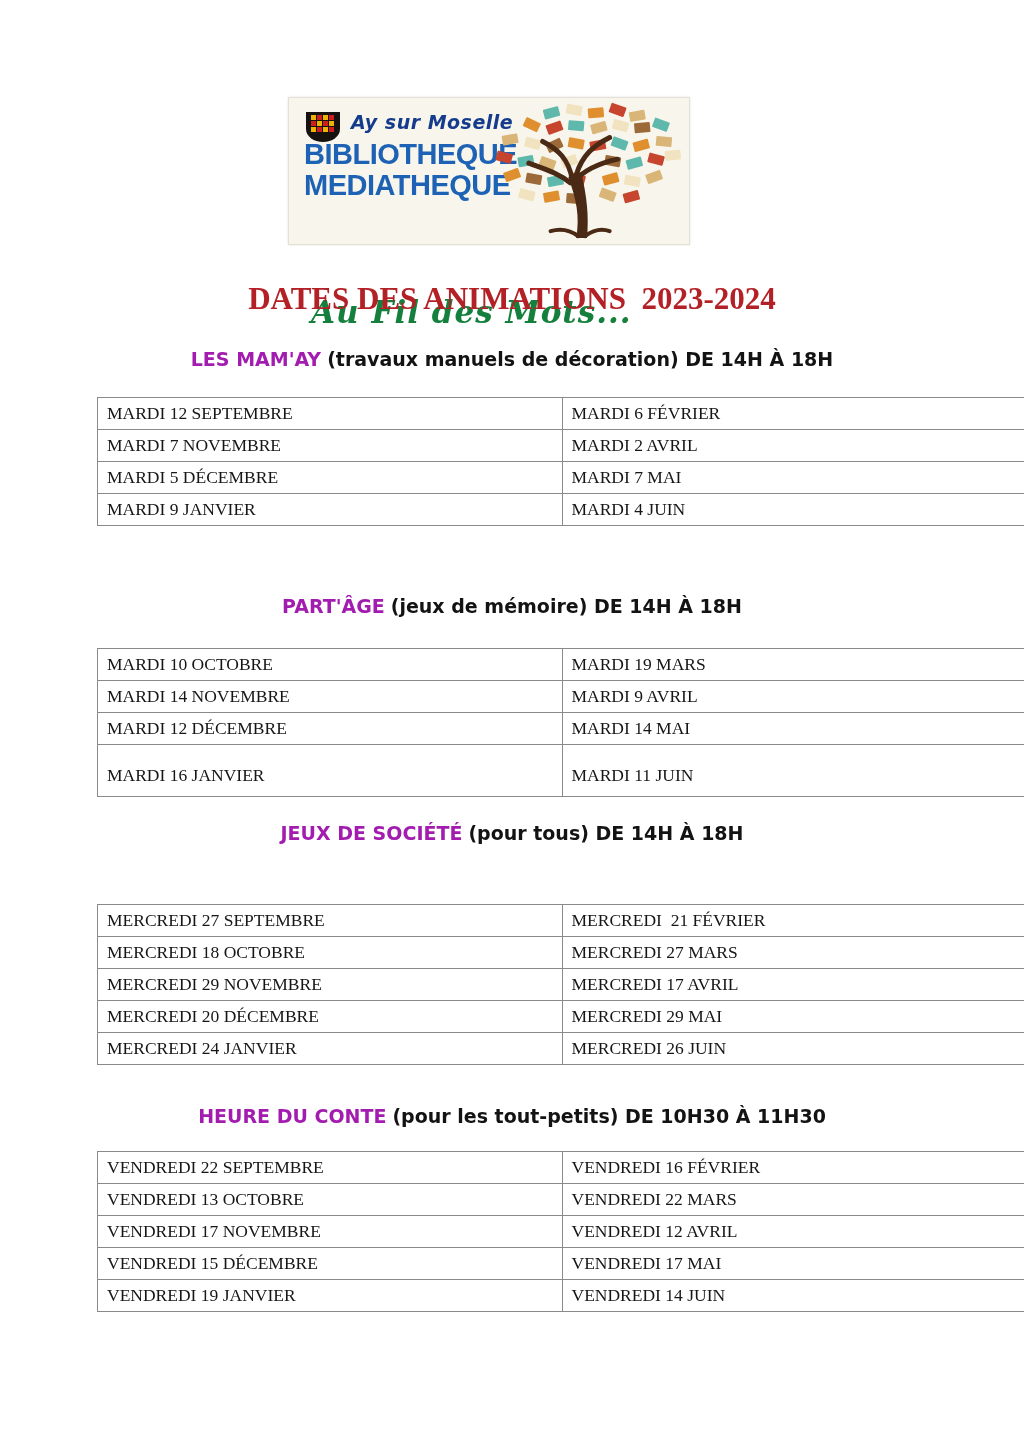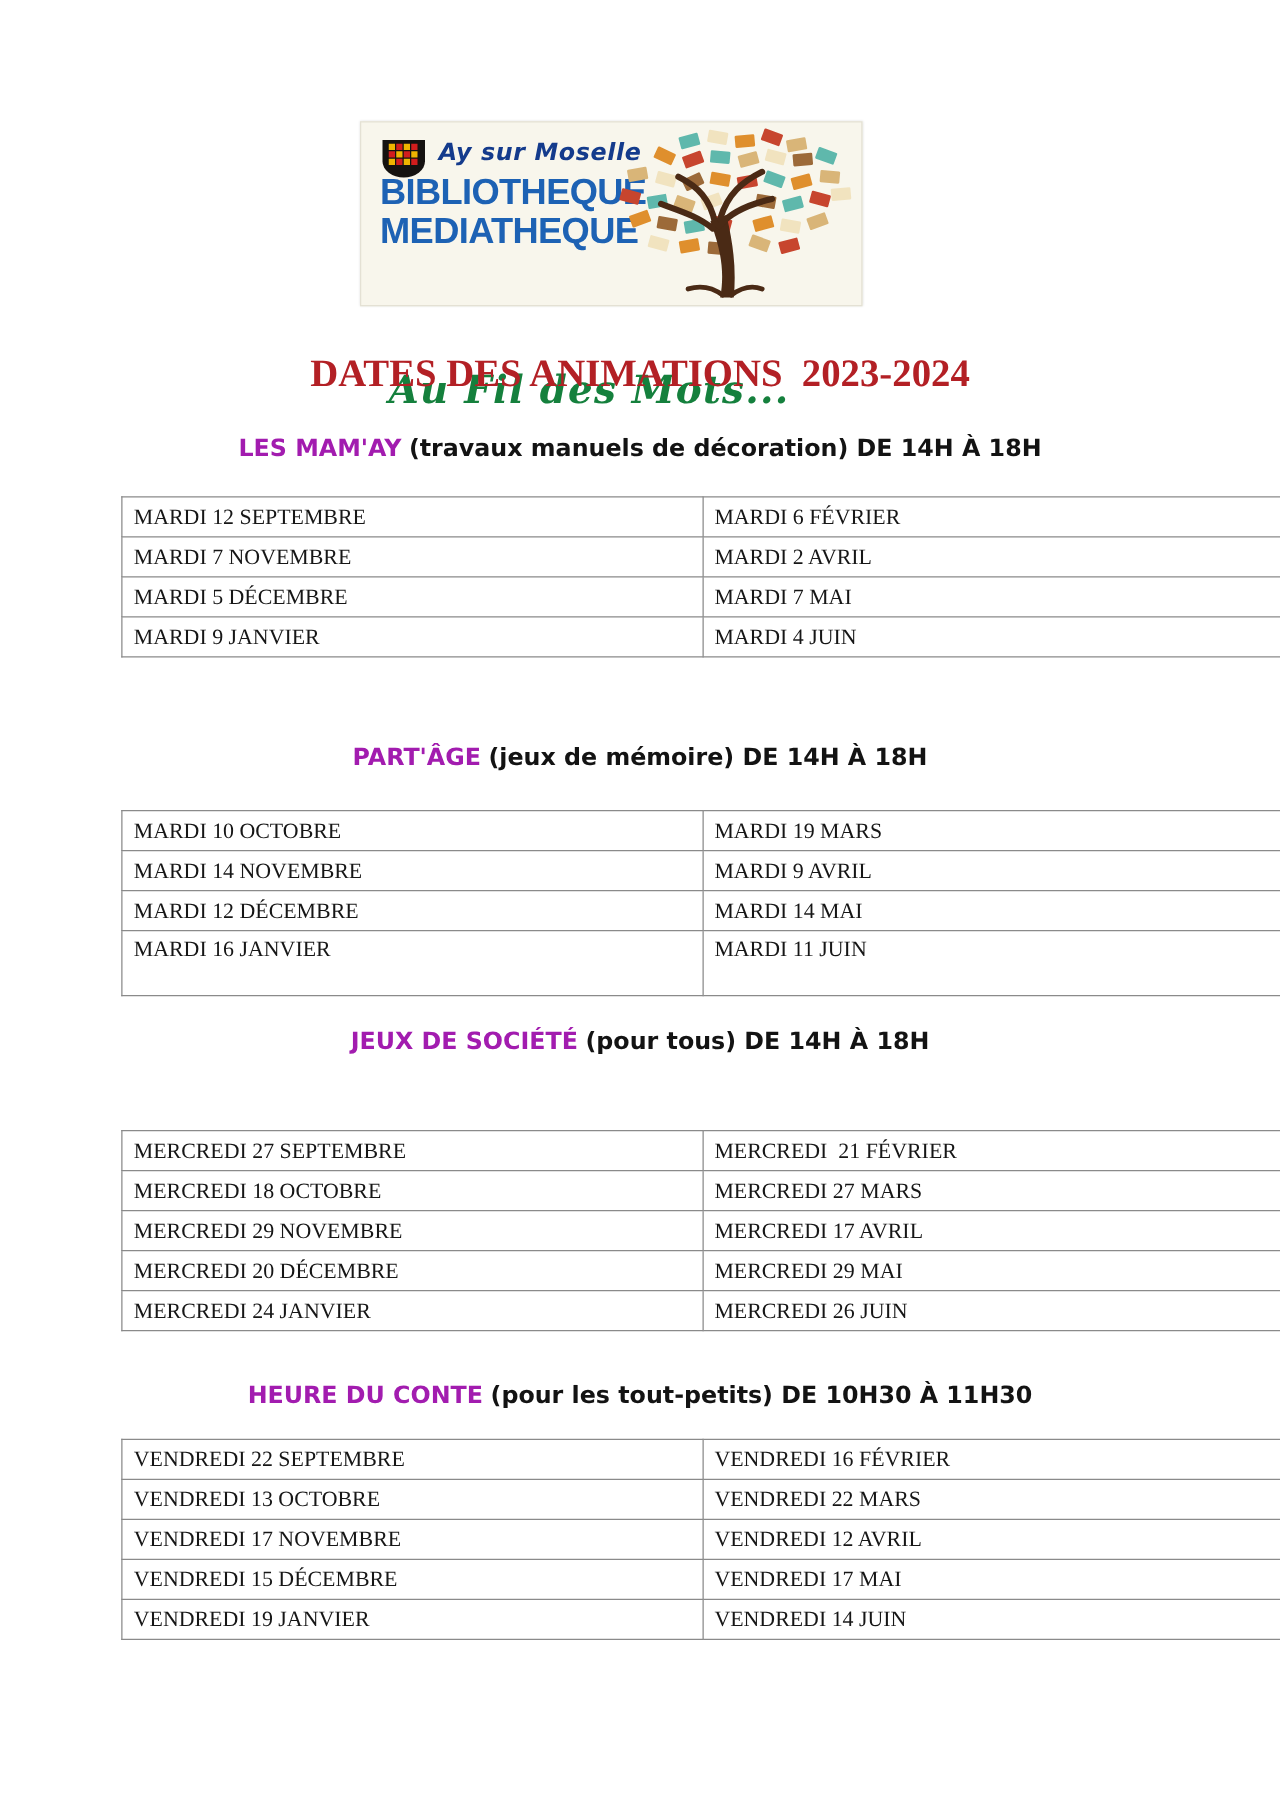--- a/index.html
+++ b/index.html
@@ -73,21 +73,21 @@
   #tbl3 { top:904px; } #tbl4 { top:1151px; }
   table.dates td {
     width:50%;
     border:1px solid #8a8a8a;
     height:32px;
     padding:2px 8px 2px 9px;
     font-family:"Liberation Serif", serif;
     font-size:17.5px; color:#161616;
     white-space:pre; vertical-align:middle;
   }
-  #tbl2 tr.tall td { height:52px; vertical-align:top; padding-top:4px; }
+  #tbl2 tr.tall td { height:52px; vertical-align:top; padding-top:20px; }
 </style>
 </head>
 <body>
 
 <div class="banner">
   <span class="shield">
     <svg width="36" height="32" viewBox="0 0 36 32">
       <path d="M1 1 h34 v17 a17 13 0 0 1 -17 13 a17 13 0 0 1 -17 -13 Z" fill="#151210"></path>
       <g>
         <rect x="6" y="4" width="5" height="5" fill="#efb400"></rect>

